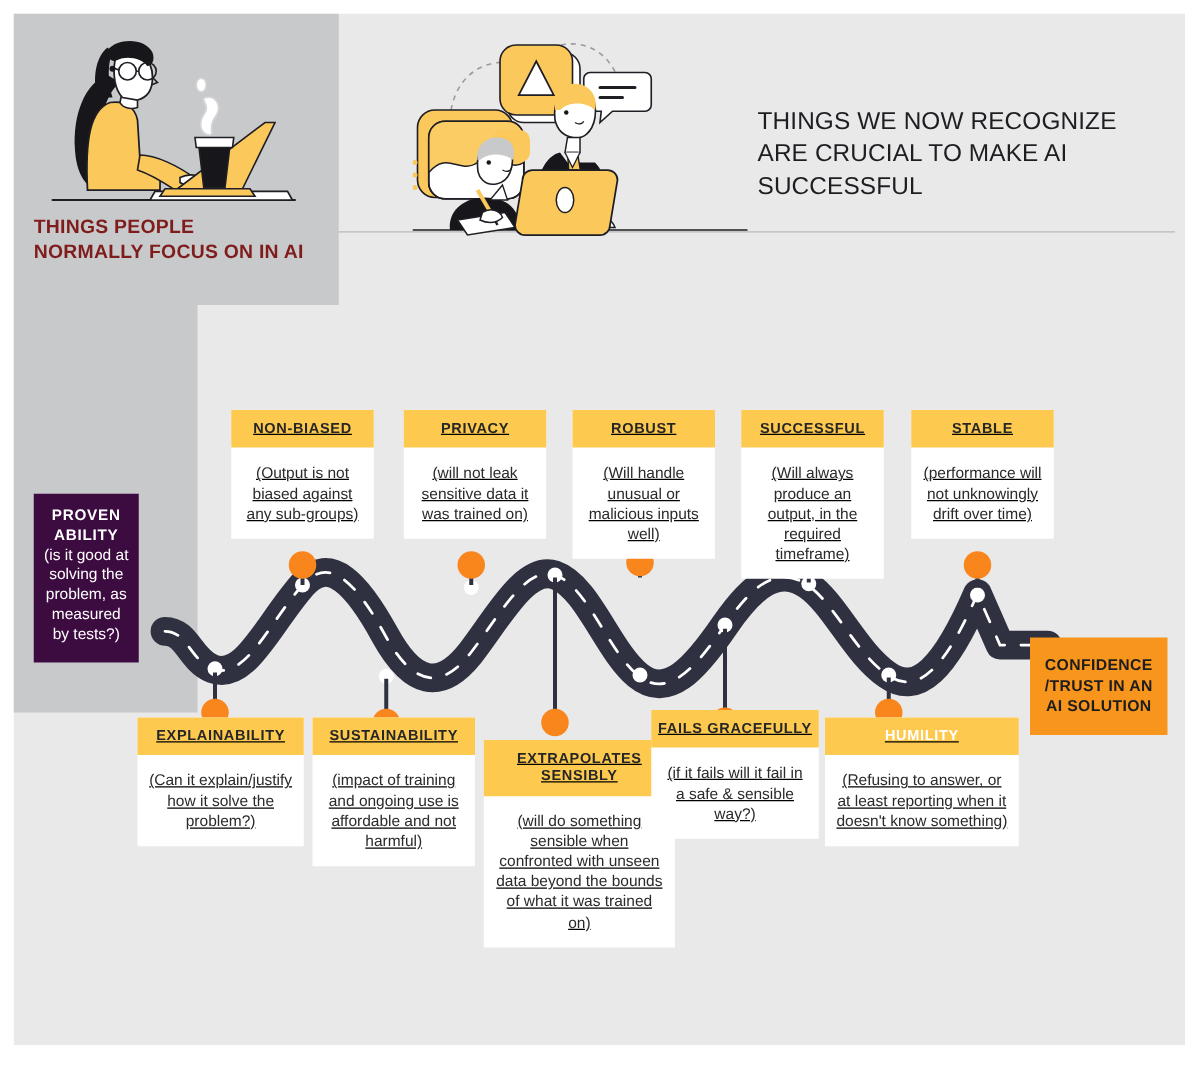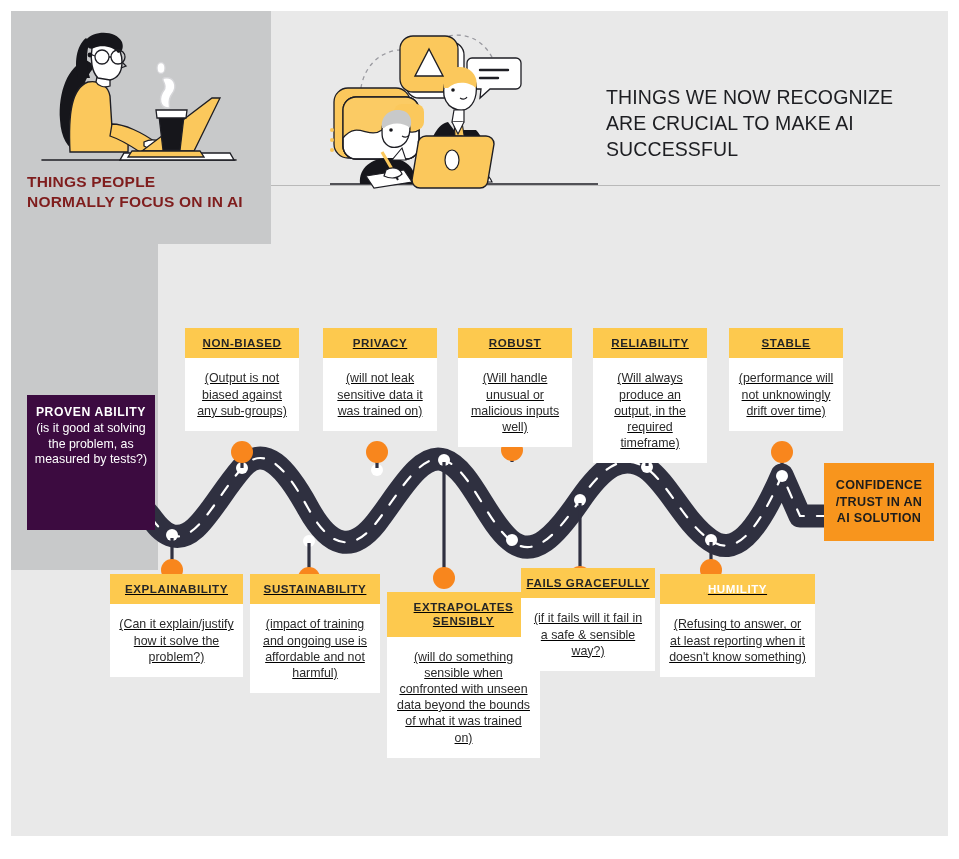--- a/index.html
+++ b/index.html
@@ -208,43 +208,43 @@
       <circle cx="647" cy="449" r="11"></circle>
       <circle cx="782" cy="452" r="11"></circle>
       <circle cx="172" cy="570" r="11"></circle>
       <circle cx="309" cy="578" r="11"></circle>
       <circle cx="444" cy="578" r="11"></circle>
       <circle cx="580" cy="577" r="11"></circle>
       <circle cx="711" cy="570" r="11"></circle>
     </g>
   </svg>
 
-  <div class="pill purple" style="left:27px;top:395px;width:128px;height:135px;padding:10px 7px;">
+  <div class="pill purple" style="left:27px;top:395px;width:84px;height:135px;padding:10px 7px;">
     <div class="t1">PROVEN ABILITY</div>
     <div class="t2">(is it good at solving the problem, as measured by tests?)</div>
   </div>
 
-  <div class="pill orangeBox" style="left:824px;top:463px;width:110px;height:78px;display:flex;align-items:center;justify-content:center;padding:4px;">
+  <div class="pill orangeBox" style="left:824px;top:510px;width:110px;height:78px;display:flex;align-items:center;justify-content:center;padding:4px;">
     <span>CONFIDENCE /TRUST IN AN AI SOLUTION</span>
   </div>
 
   <div class="card" style="left:185px;top:328px;width:114px;">
     <div class="hdr">NON-BIASED</div>
     <div class="body">(Output is not biased against any sub-groups)</div>
   </div>
   <div class="card" style="left:323px;top:328px;width:114px;">
     <div class="hdr">PRIVACY</div>
     <div class="body">(will not leak sensitive data it was trained on)</div>
   </div>
   <div class="card" style="left:458px;top:328px;width:114px;">
     <div class="hdr">ROBUST</div>
     <div class="body">(Will handle unusual or malicious inputs well)</div>
   </div>
   <div class="card" style="left:593px;top:328px;width:114px;">
-    <div class="hdr">RELIABILITY</div>
+    <div class="hdr">SUCCESSFUL</div>
     <div class="body">(Will always produce an output, in the required timeframe)</div>
   </div>
   <div class="card" style="left:729px;top:328px;width:114px;">
     <div class="hdr">STABLE</div>
     <div class="body">(performance will not unknowingly drift over time)</div>
   </div>
 
   <div class="card" style="left:110px;top:574px;width:133px;">
     <div class="hdr">EXPLAINABILITY</div>
     <div class="body">(Can it explain/justify how it solve the problem?)</div>

